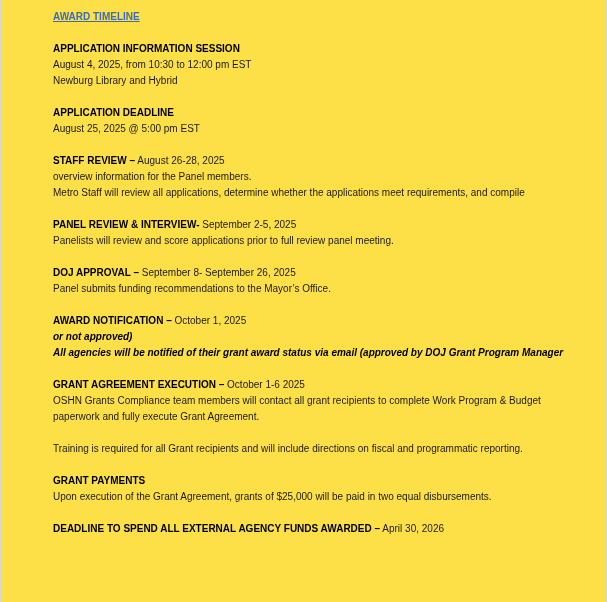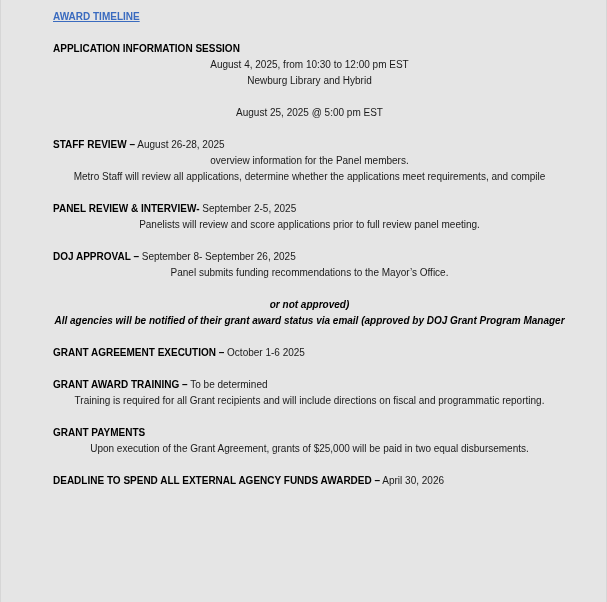--- a/index.html
+++ b/index.html
@@ -7,21 +7,21 @@
     padding: 0;
     background: #ffffff;
     font-family: "Liberation Sans", sans-serif;
   }
   .page {
     position: relative;
     box-sizing: border-box;
     width: 607px;
     height: 602px;
     margin: 0;
-    background: #e5e5e5;
+    background: #fde047;
     border-left: 1px solid #d6d6d6;
     border-right: 1px solid #d6d6d6;
     padding: 9px 40px 0 52px;
     overflow: hidden;
     color: #1a1a1a;
   }
   .line, .hline {
     font-size: 10px;
     line-height: 16px;
     white-space: nowrap;
@@ -30,21 +30,21 @@
     display: inline-block;
     font-size: 10px;
     line-height: 16px;
     font-weight: 700;
     text-decoration: underline;
     cursor: pointer;
   }
   .sec { margin-top: 16px; }
   .hb { font-weight: 700; color: #000000; }
   .hr { font-weight: 400; color: #1a1a1a; }
-  .body .line { color: #1a1a1a; text-align: center; }
+  .body .line { color: #1a1a1a; }
   .body.bold-italic .line {
     font-weight: 700;
     font-style: italic;
     color: #000000;
   }
 </style>
 </head>
 <body>
 
 <div class="page">
@@ -53,20 +53,21 @@
   </div>
   <div id="sections">
       <section class="sec">
         <div class="hline"><span class="hb">APPLICATION INFORMATION SESSION</span><span class="hr"></span></div>
         <div class="body normal">
           <div class="line">August 4, 2025, from 10:30 to 12:00 pm EST</div>
           <div class="line">Newburg Library and Hybrid</div>
         </div>
       </section>
       <section class="sec">
+        <div class="hline"><span class="hb">APPLICATION DEADLINE</span><span class="hr"></span></div>
         <div class="body normal">
           <div class="line">August 25, 2025 @ 5:00 pm EST</div>
         </div>
       </section>
       <section class="sec">
         <div class="hline"><span class="hb">STAFF REVIEW –</span><span class="hr"> August 26-28, 2025</span></div>
         <div class="body normal">
           <div class="line">overview information for the Panel members.</div>
           <div class="line">Metro Staff will review all applications, determine whether the applications meet requirements, and compile</div>
         </div>
@@ -77,30 +78,34 @@
           <div class="line">Panelists will review and score applications prior to full review panel meeting.</div>
         </div>
       </section>
       <section class="sec">
         <div class="hline"><span class="hb">DOJ APPROVAL –</span><span class="hr"> September 8- September 26, 2025</span></div>
         <div class="body normal">
           <div class="line">Panel submits funding recommendations to the Mayor’s Office.</div>
         </div>
       </section>
       <section class="sec">
+        <div class="hline"><span class="hb">AWARD NOTIFICATION –</span><span class="hr"> October 1, 2025</span></div>
         <div class="body bold-italic">
           <div class="line">or not approved)</div>
           <div class="line">All agencies will be notified of their grant award status via email (approved by DOJ Grant Program Manager</div>
         </div>
       </section>
       <section class="sec">
         <div class="hline"><span class="hb">GRANT AGREEMENT EXECUTION –</span><span class="hr"> October 1-6 2025</span></div>
+        <div class="body normal">
+          <div class="line">OSHN Grants Compliance team members will contact all grant recipients to complete Work Program &amp; Budget</div>
+          <div class="line">paperwork and fully execute Grant Agreement.</div>
+        </div>
       </section>
       <section class="sec">
-        <div class="hline"><span class="hb">GRANT AWARD TRAINING –</span><span class="hr"> To be determined</span></div>
         <div class="body normal">
           <div class="line">Training is required for all Grant recipients and will include directions on fiscal and programmatic reporting.</div>
         </div>
       </section>
       <section class="sec">
         <div class="hline"><span class="hb">GRANT PAYMENTS</span><span class="hr"></span></div>
         <div class="body normal">
           <div class="line">Upon execution of the Grant Agreement, grants of $25,000 will be paid in two equal disbursements.</div>
         </div>
       </section>

